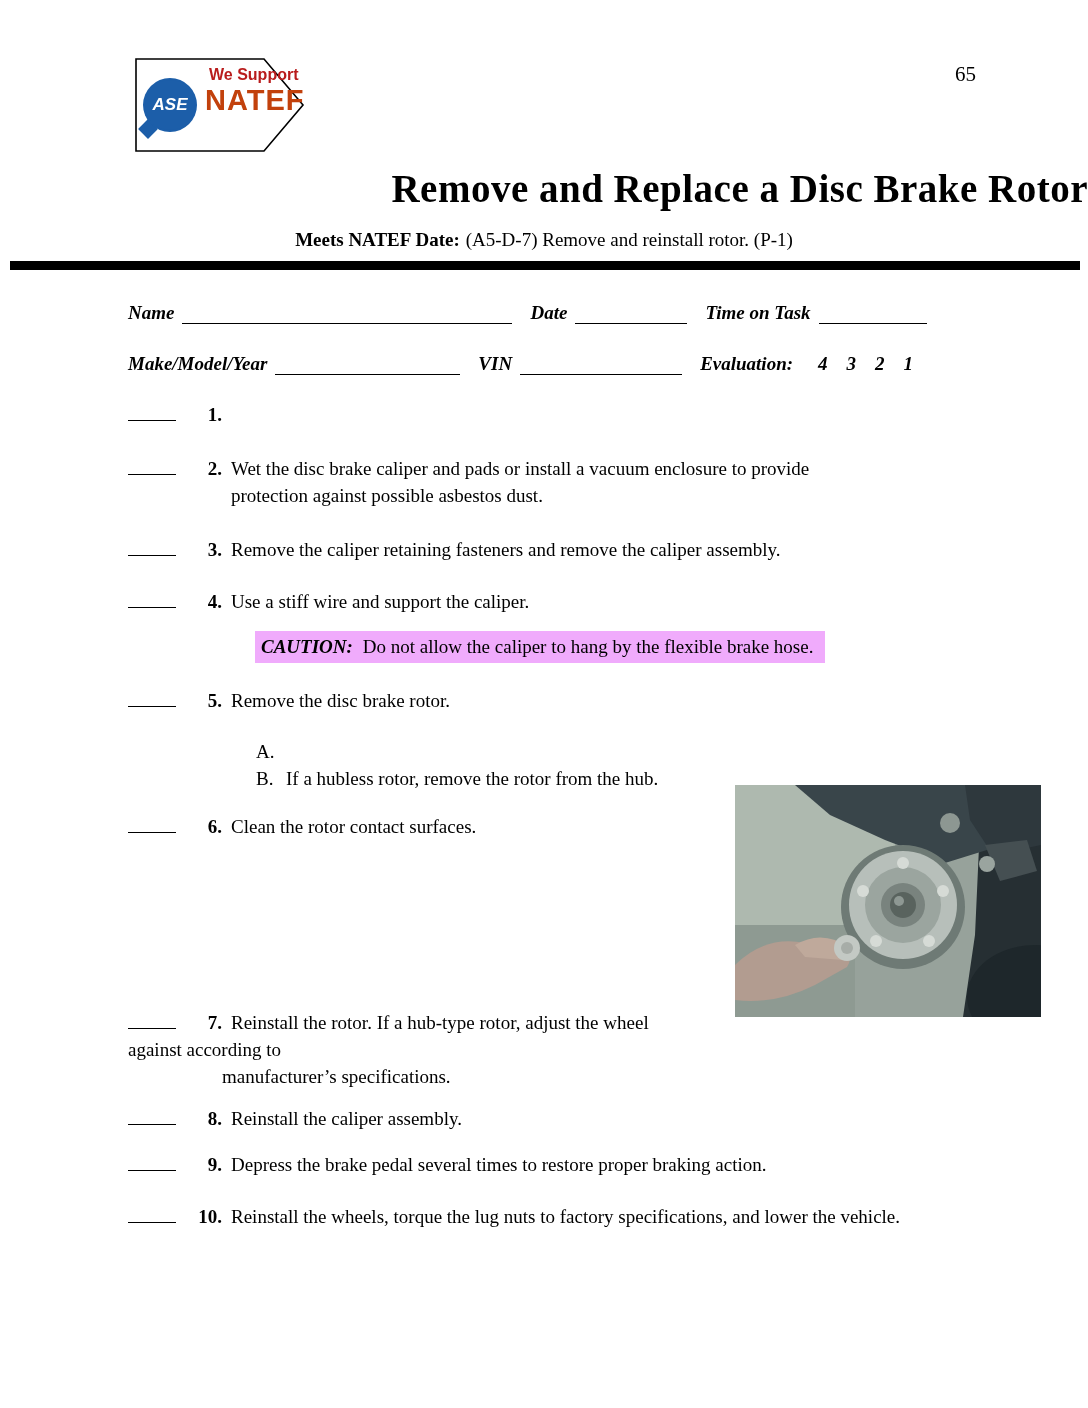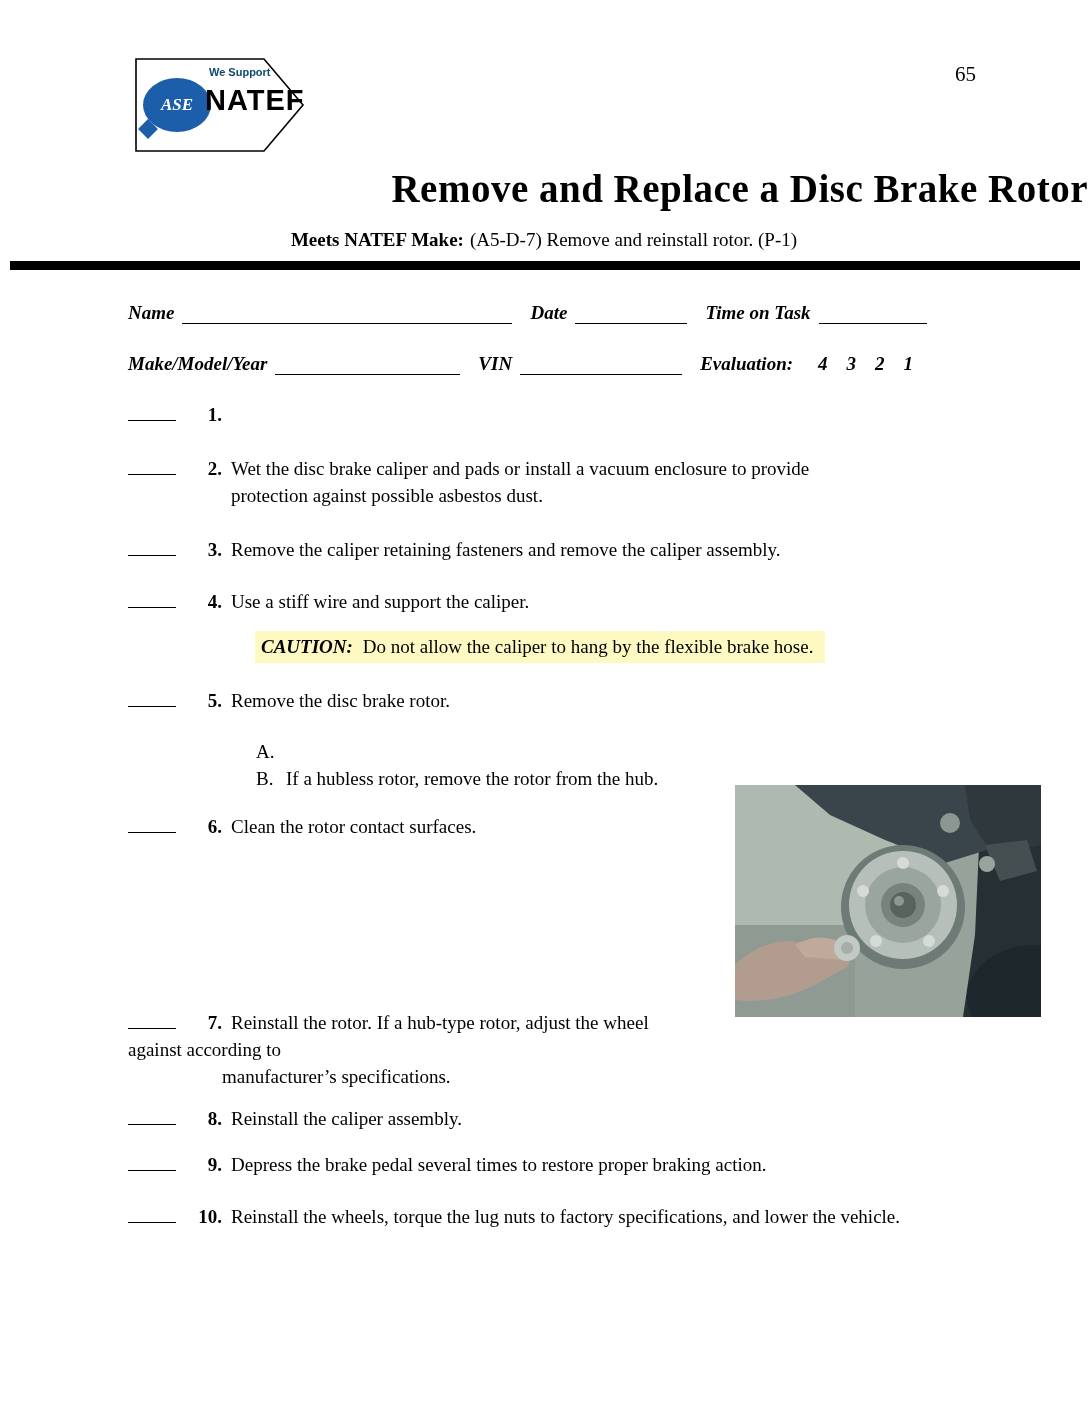--- a/index.html
+++ b/index.html
@@ -12,40 +12,40 @@
     overflow:hidden;
   }
   .page-number{
     position:absolute;top:62px;right:112px;
     font-size:21px;
   }
   
   .logo{position:absolute;left:135px;top:58px;width:170px;height:94px;}
   .logo svg.arrow{position:absolute;left:0;top:0;}
   .ase-circle{
-    position:absolute;left:10px;top:22px;width:64px;height:50px;
+    position:absolute;left:10px;top:22px;width:50px;height:50px;
     background:#1c5ea9;border-radius:50%;
     display:flex;align-items:center;justify-content:center;
     color:#fff;font-style:italic;font-weight:bold;font-size:17px;
-    font-family:Liberation Serif, serif;
+    font-family:Liberation Sans, sans-serif;
     box-shadow:0 0 0 2px #1c5ea9;
   }
   .ase-tail{
     position:absolute;left:6px;top:64px;width:14px;height:14px;
     background:#1c5ea9;transform:rotate(45deg);
   }
   .we-support{
     position:absolute;left:74px;top:8px;
     font-family:"Liberation Sans", sans-serif;
-    font-size:11px;font-weight:bold;color:#0c4a6e;
+    font-size:16px;font-weight:bold;color:#b91c1c;
   }
   .natef-text{
     position:absolute;left:70px;top:26px;
     font-family:"Liberation Sans", sans-serif;
-    font-size:29px;font-weight:bold;color:#000000;letter-spacing:1px;
+    font-size:29px;font-weight:bold;color:#c2410c;letter-spacing:1px;
   }
   
   .title{
     position:absolute;top:166px;left:0;width:100%;
     text-align:right;font-size:39px;font-weight:bold;margin:0;
     letter-spacing:0.5px;
   }
   .meets{
     position:absolute;top:229px;left:0;width:100%;
     text-align:center;font-size:19px;
@@ -88,21 +88,21 @@
   .w660{max-width:660px;}
   .w700{max-width:700px;}
   .mb26{margin-bottom:26px;}
   .mb24{margin-bottom:24px;}
   .mb20{margin-bottom:20px;}
   .mb19{margin-bottom:19px;}
   .mb16{margin-bottom:16px;}
   .mb0{margin-bottom:0;}
   .caution{
     margin-left:127px;margin-bottom:23px;
-    background:#fef9c3;
+    background:#f0abfc;
     display:inline-block;
     padding:2px 12px 3px 6px;
     max-width:640px;
   }
   .caution .cl{font-weight:bold;font-style:italic;margin-right:10px;}
   .substep{
     display:flex;align-items:baseline;
     margin-left:128px;
   }
   .letter{display:inline-block;width:22px;flex:none;margin-right:8px;}
@@ -129,21 +129,21 @@
     <div class="ase-tail"></div>
     <div class="ase-circle">
       <span>ASE</span>
     </div>
     <div class="we-support">We Support</div>
     <div class="natef-text">NATEF</div>
   </div>
 
   <h1 class="title">Remove and Replace a Disc Brake Rotor</h1>
   <div class="meets">
-    <span class="b">Meets NATEF Make:</span><span>(A5-D-7) Remove and reinstall rotor. (P-1)</span>
+    <span class="b">Meets NATEF Date:</span><span>(A5-D-7) Remove and reinstall rotor. (P-1)</span>
   </div>
   <div class="rule"></div>
 
   <div class="formline f1">
     <span class="b">Name</span>
     <span class="blank" style="width:330px"></span>
     <span class="b ml">Date</span>
     <span class="blank" style="width:112px"></span>
     <span class="b ml">Time on Task</span>
     <span class="blank" style="width:108px"></span>

